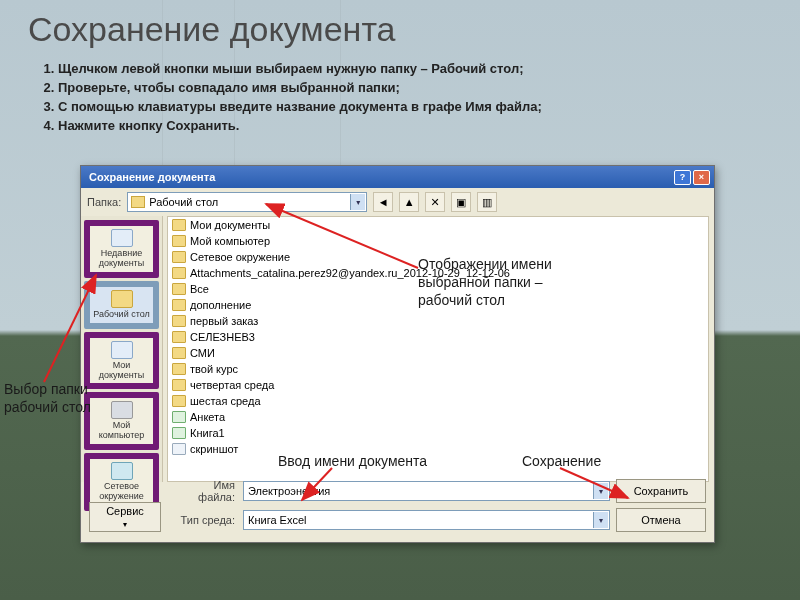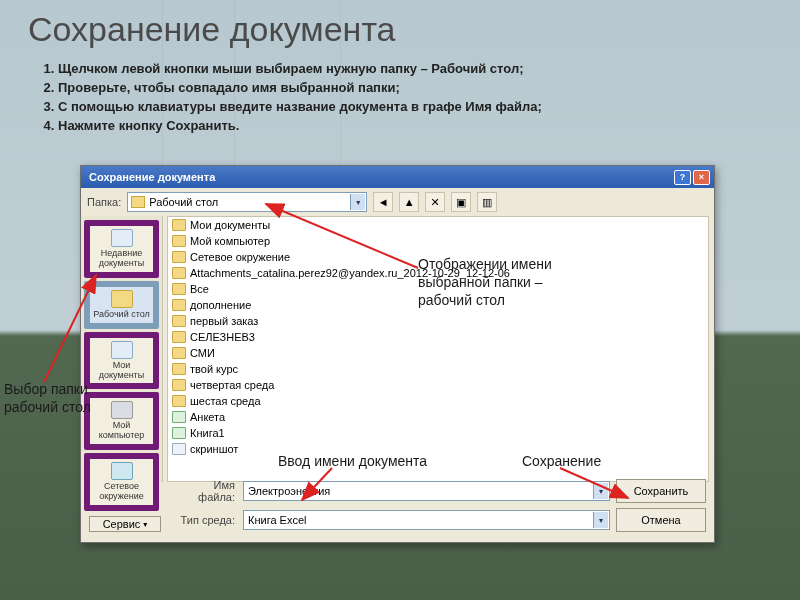--- a/index.html
+++ b/index.html
@@ -58,21 +58,21 @@
   .place-icon.net{background:#cfe8f0;border-color:#6fa5b8;}
 
   .filelist{flex:1;background:#fff;border:1px solid #c9c2ac;margin:0 5px 0 4px;overflow:auto;font-size:11px;}
   .item{display:flex;align-items:center;height:16px;padding:0 4px;gap:4px;}
   .fico{width:14px;height:12px;background:#f3d984;border:1px solid #caa63e;border-radius:1px;flex-shrink:0;}
   .fico.file{background:#eef3f9;border-color:#9ab;}
   .fico.xls{background:#dff2df;border-color:#6fae6f;}
 
   .bottom{position:absolute;left:0;right:0;bottom:0;padding:6px 8px 10px;display:grid;grid-template-columns:82px 60px 1fr 90px;grid-template-rows:24px 24px;gap:5px 6px;align-items:center;font-size:11px;}
   .svc{grid-column:1;grid-row:1 / span 2;align-self:end;}
-  .svc-btn{width:72px;height:16px;border:1px solid #9a9682;background:#f0ede0;font-size:11px;display:flex;align-items:center;justify-content:center;gap:3px;}
+  .svc-btn{width:72px;height:30px;border:1px solid #9a9682;background:#f0ede0;font-size:11px;display:flex;align-items:center;justify-content:center;gap:3px;flex-direction:column;}
   .blabel{text-align:right;padding-right:2px;color:#444;}
   .txtfield{height:20px;border:1px solid #7e9db9;background:#fff;padding:0 4px;font-size:11px;position:relative;display:flex;align-items:center;}
   .txtfield .dd{position:absolute;right:1px;top:1px;width:15px;height:16px;background:#cfe0f3;border-left:1px solid #7e9db9;display:flex;align-items:center;justify-content:center;font-size:8px;color:#335;}
   .dlg-btn{height:24px;border:1px solid #9a9682;background:#f0ede0;font-size:11px;}
 
   
   .callout{position:absolute;font-size:14px;color:#1a1a1a;line-height:1.3;}
   .callout.left{left:4px;top:380px;width:110px;}
   .callout.c1{left:418px;top:255px;width:180px;}
   .callout.c2{left:278px;top:452px;}

